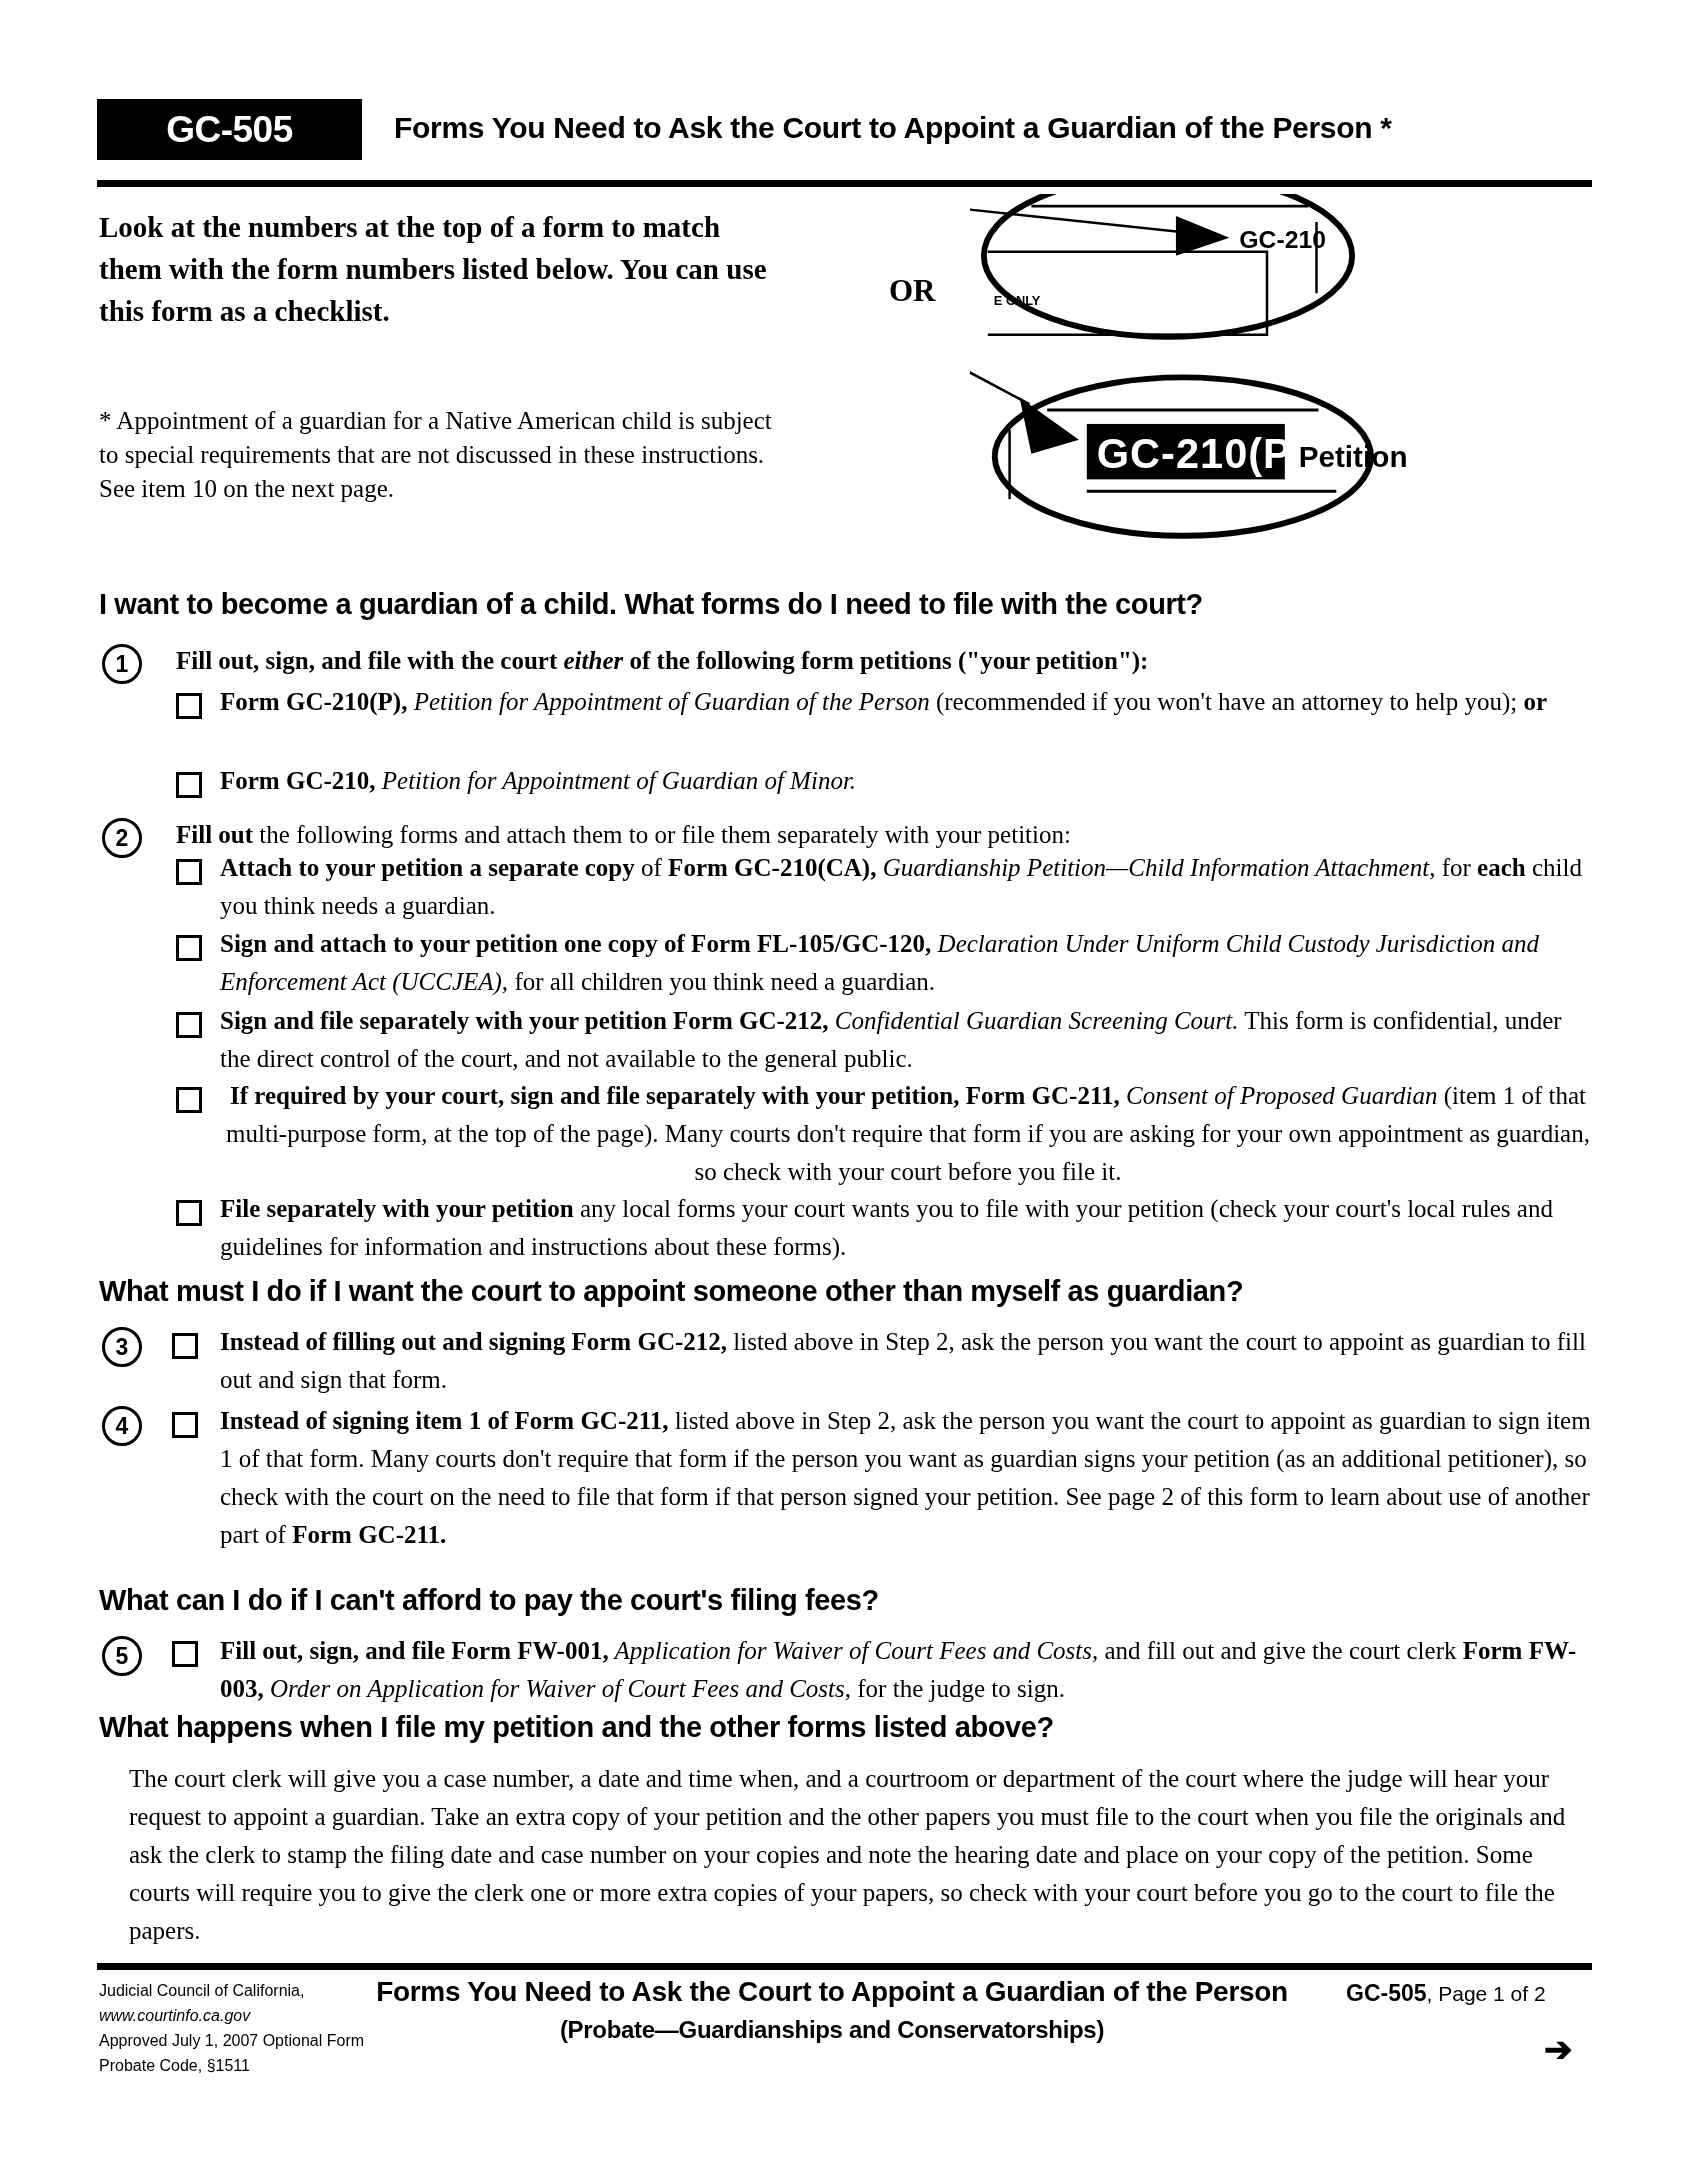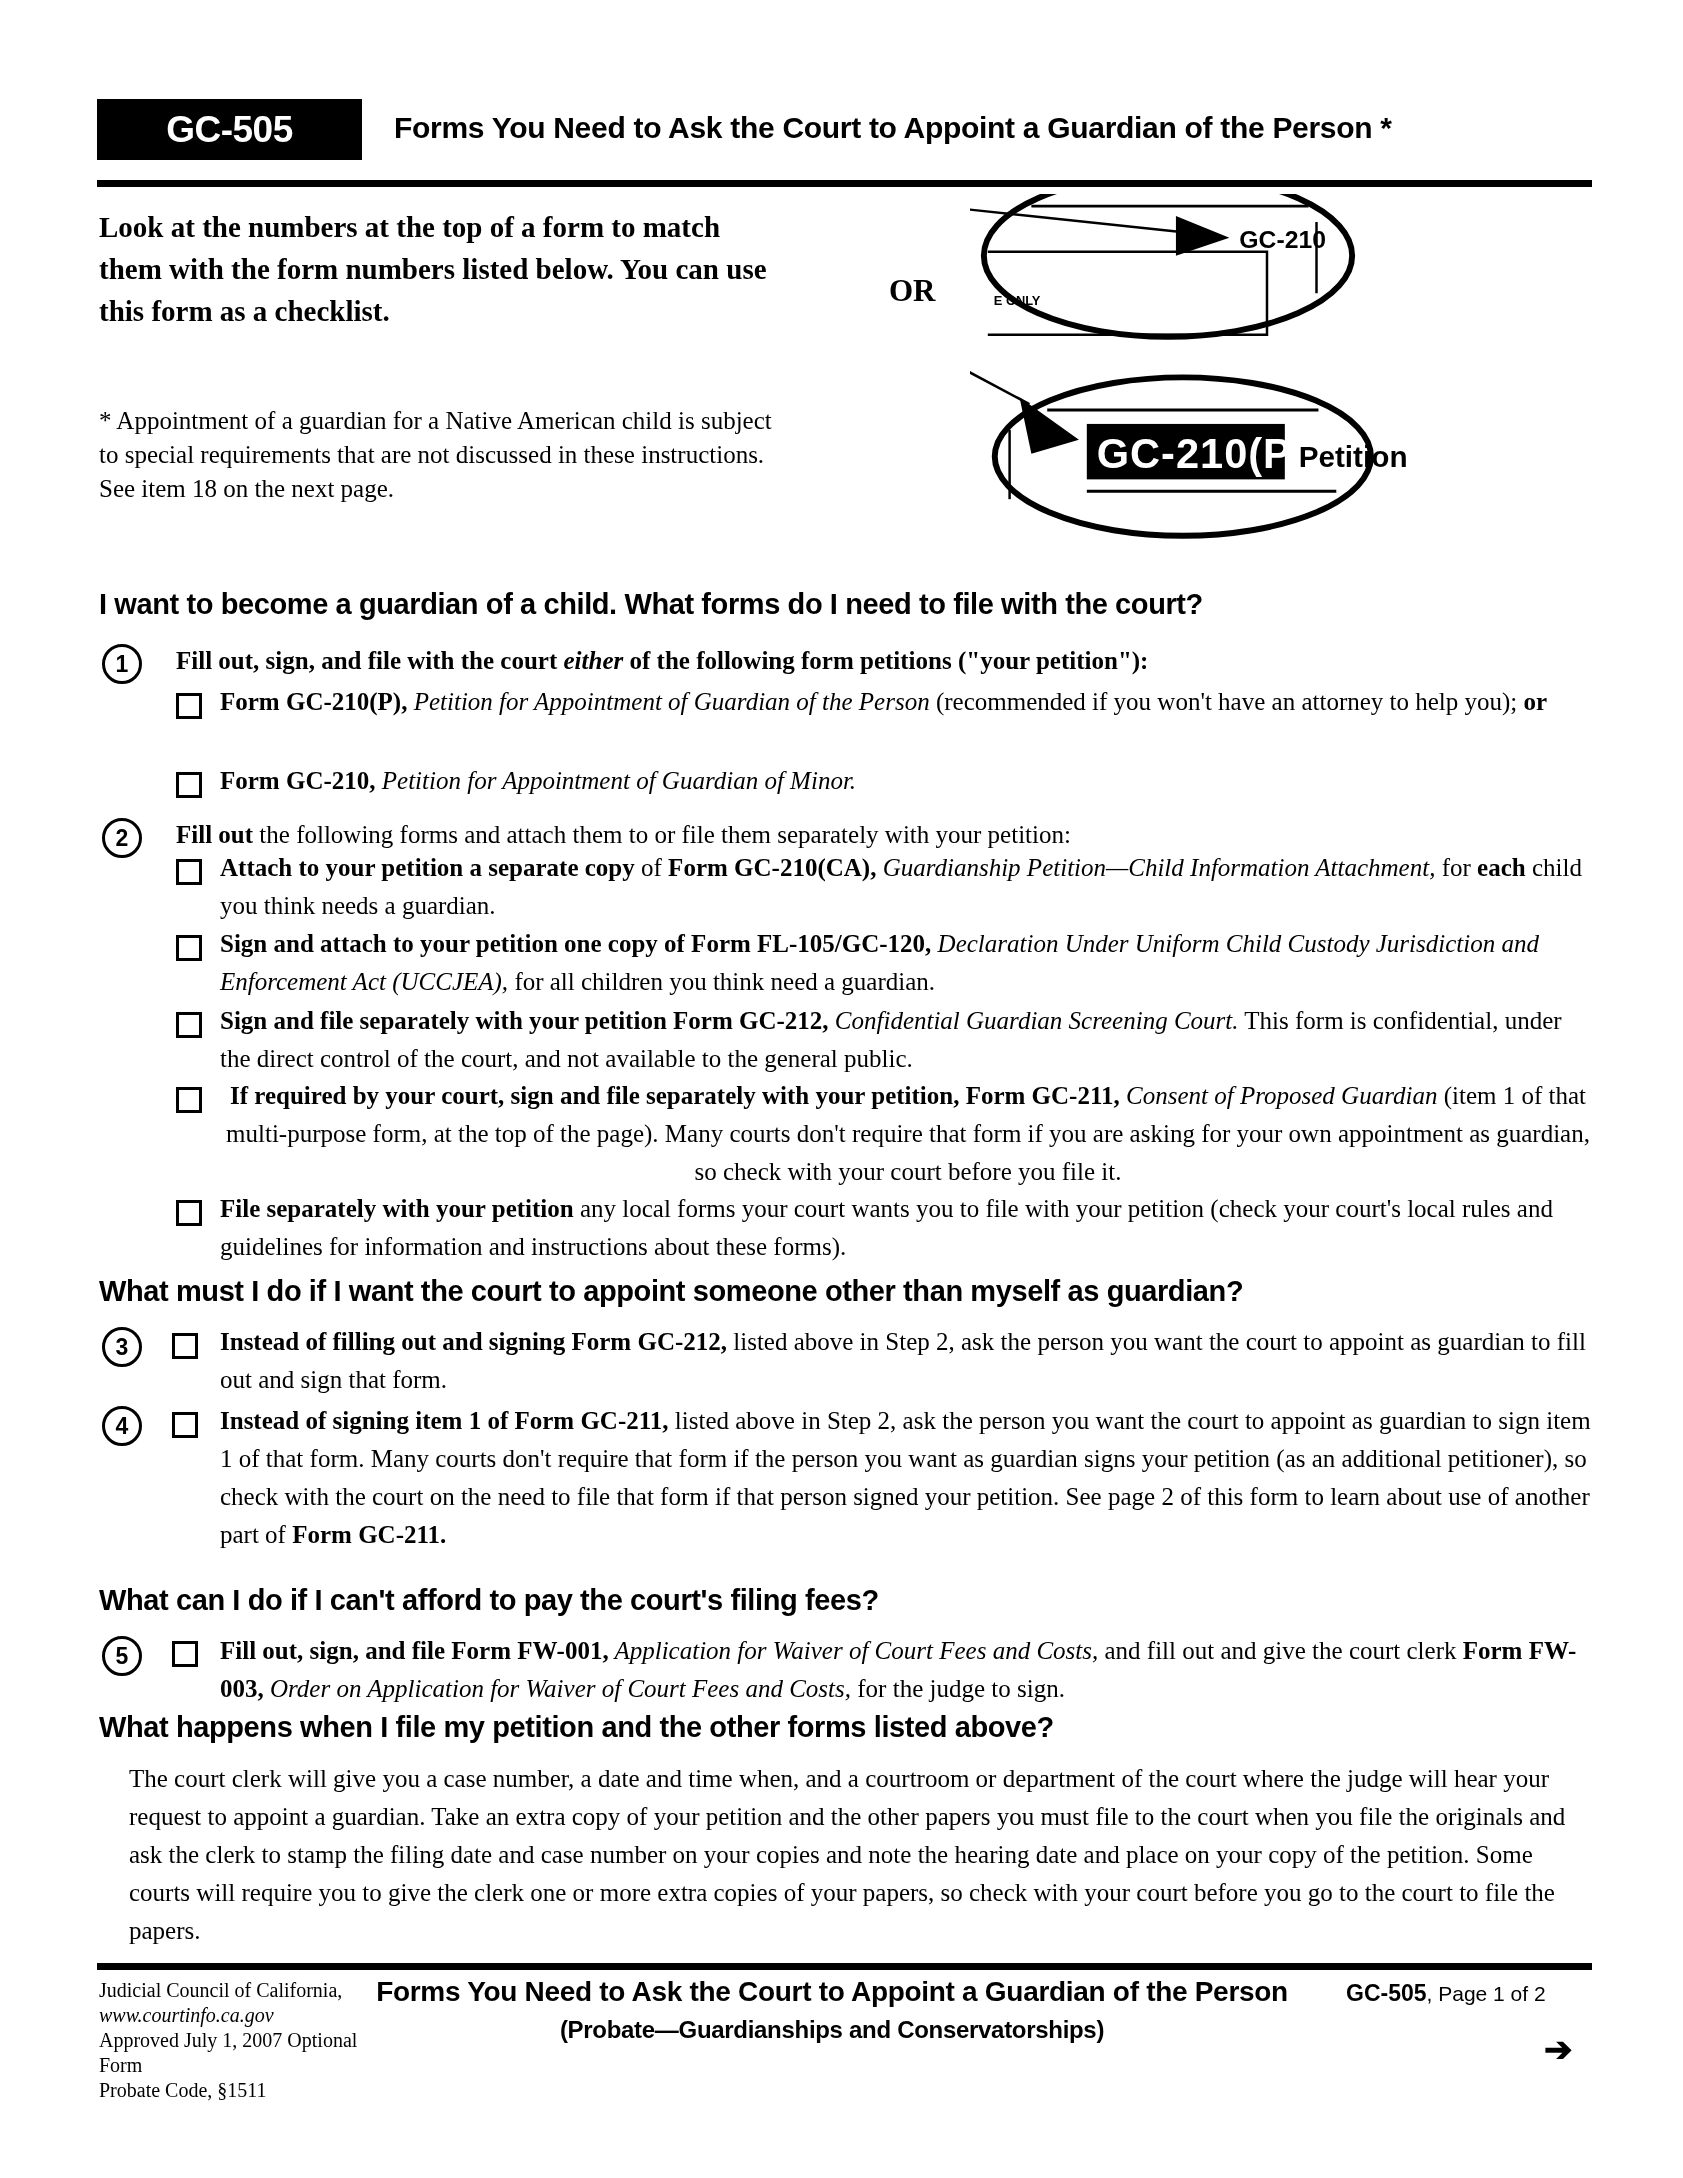--- a/index.html
+++ b/index.html
@@ -158,22 +158,22 @@
     top: 1963px;
     width: 1495px;
     height: 7px;
     background: #000;
   }
   .foot-left {
     position: absolute;
     left: 99px;
     top: 1978px;
     width: 267px;
-    font-family: Liberation Serif, serif;
-    font-size: 20px;
+    font-family: Liberation Sans, sans-serif;
+    font-size: 16px;
     line-height: 25px;
   }
   .foot-left .ital { font-style: italic; }
   .foot-center-1 {
     position: absolute;
     left: 327px;
     top: 1976px;
     width: 1010px;
     text-align: center;
     font-family: "Liberation Sans", sans-serif;
@@ -221,21 +221,21 @@
 
 <div class="page">
 
   <div class="header-row">
     <div class="form-badge">GC-505</div>
     <div class="header-title">Forms You Need to Ask the Court to Appoint a Guardian of the Person *</div>
   </div>
   <div class="rule-top"></div>
 
   <div class="intro-lead">Look at the numbers at the top of a form to match them with the form numbers listed below.  You can use this form as a checklist.</div>
-  <div class="intro-note">* Appointment of a guardian for a Native American child is subject to special requirements that are not discussed in these instructions.  See item 18 on the next page.</div>
+  <div class="intro-note">* Appointment of a guardian for a Native American child is subject to special requirements that are not discussed in these instructions.  See item 10 on the next page.</div>
   <div class="or-label">OR</div>
 
   <div class="diagram">
     <svg width="693" height="347" viewBox="0 0 700 350" xmlns="http://www.w3.org/2000/svg">
 
       <line x1="-240" y1="-10" x2="230" y2="40" stroke="#000" stroke-width="2.5"></line>
 
       <ellipse cx="200" cy="62" rx="186" ry="82" fill="none" stroke="#000" stroke-width="6"></ellipse>
 
       <line x1="62" y1="12" x2="342" y2="12" stroke="#000" stroke-width="3"></line>

